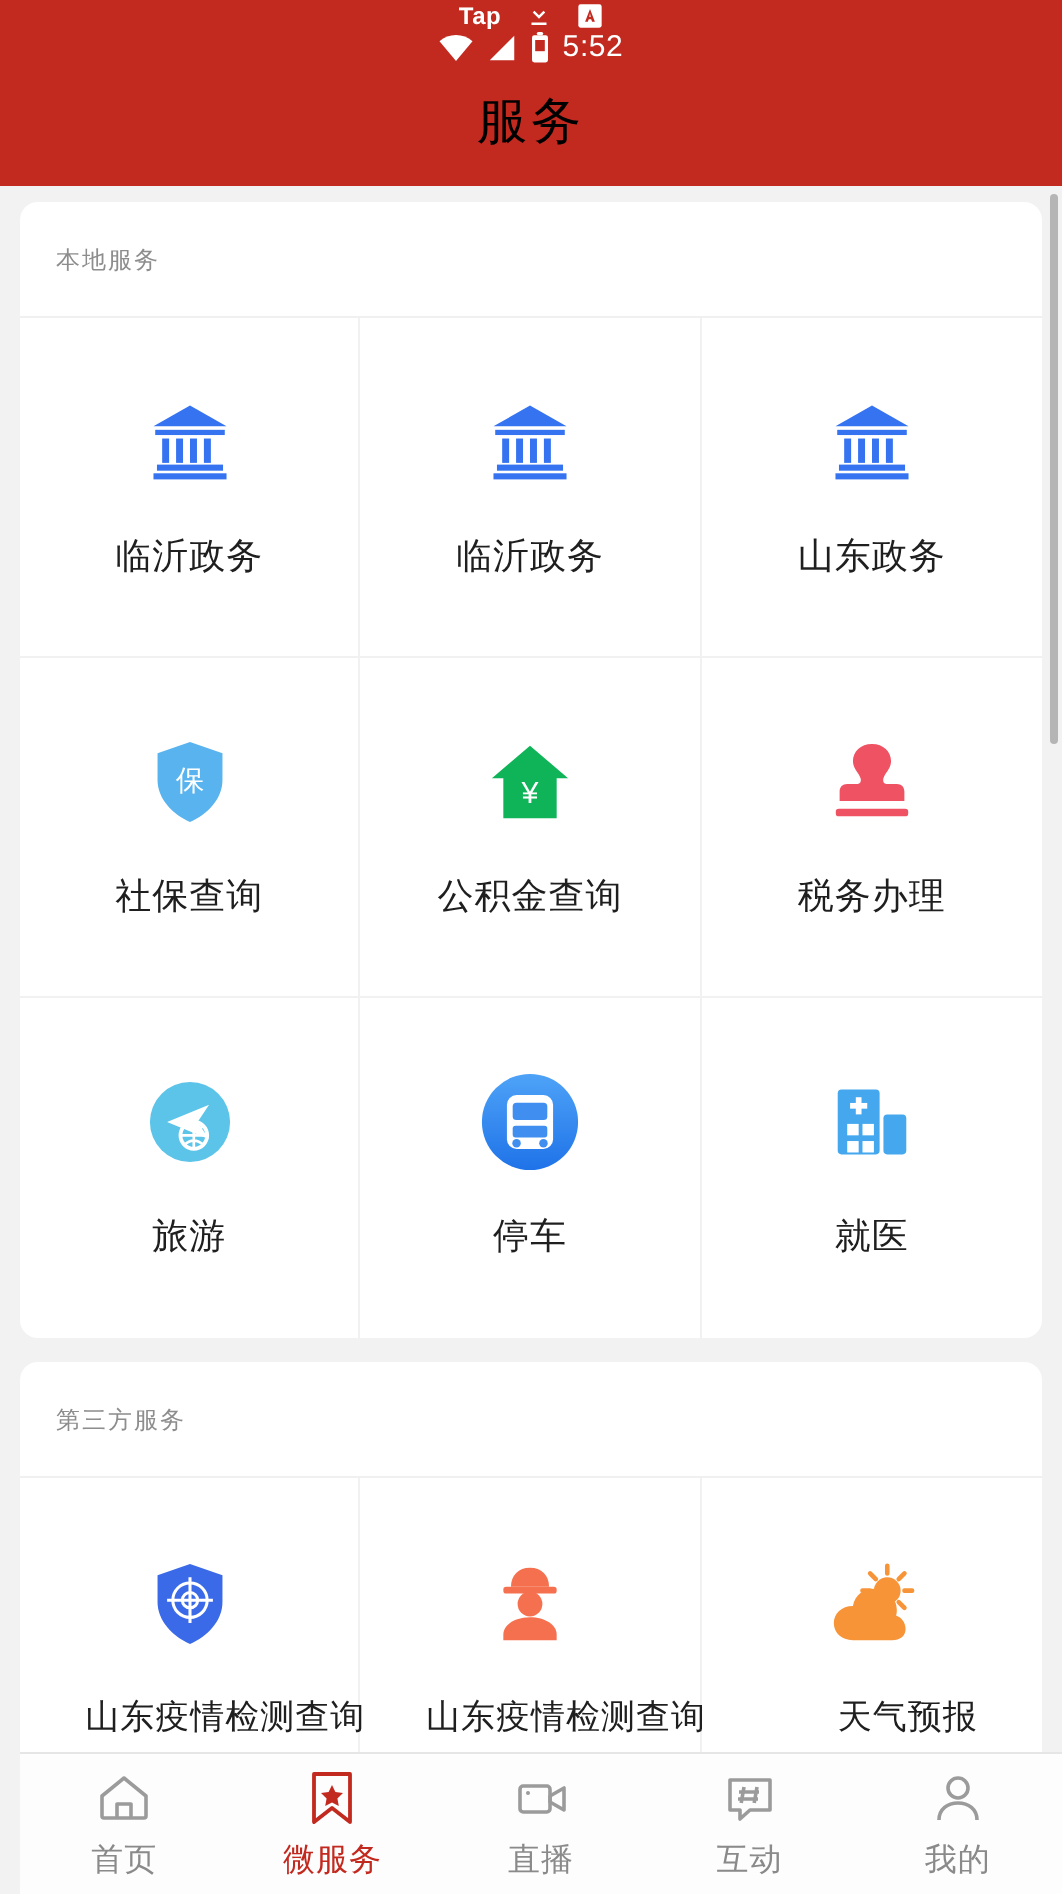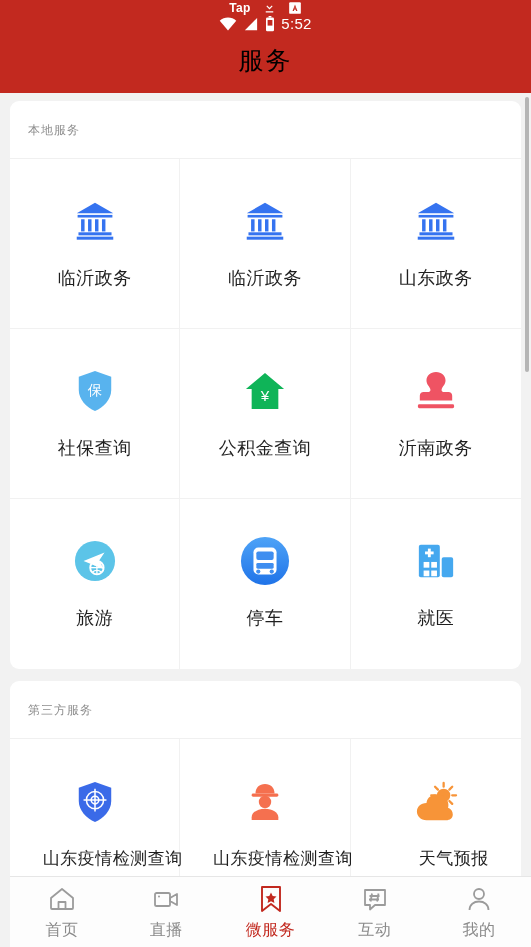--- a/index.html
+++ b/index.html
@@ -200,21 +200,21 @@
           <span class="lbl">公积金查询</span>
         </div>
 
         <div class="cell">
           <span class="ico">
             <svg width="40" height="42" viewBox="0 0 42 44" fill="#ef5363">
               <path d="M21 2c-6 0-10 4-10 9 0 4 3 6 4 9 .4 1.4 0 3-1.5 3H8c-2.5 0-4 1.6-4 4v5h34v-5c0-2.4-1.5-4-4-4h-5.5c-1.5 0-1.9-1.6-1.5-3 1-3 4-5 4-9 0-5-4-9-10-9z"></path>
               <rect x="2" y="36" width="38" height="4" rx="1.5"></rect>
             </svg>
           </span>
-          <span class="lbl">沂南政务</span>
+          <span class="lbl">税务办理</span>
         </div>
 
         <div class="cell">
           <span class="ico">
             <svg width="42" height="42" viewBox="0 0 44 44">
               <circle cx="22" cy="22" r="21" fill="#5cc4e8"></circle>
               <path d="M10 22l22-9-6 9 6 9-22-9z" fill="#ffffff"></path>
               <circle cx="24" cy="29" r="7" fill="none" stroke="#ffffff" stroke-width="2"></circle>
               <path d="M17 29h14M24 22v14M19 24c3 3 7 3 10 0M19 34c3-3 7-3 10 0" stroke="#ffffff" stroke-width="1.4" fill="none"></path>
             </svg>
@@ -314,41 +314,41 @@
     <div class="tab">
       <span class="ticon">
         <svg width="28" height="28" viewBox="0 0 28 28" fill="none" stroke="#9b9b9b" stroke-width="1.8" stroke-linejoin="round">
           <path d="M3 13L14 4l11 9v10a1 1 0 0 1-1 1H4a1 1 0 0 1-1-1V13z"></path>
           <path d="M10.5 24v-7h7v7"></path>
         </svg>
       </span>
       <span class="tlbl">首页</span>
     </div>
 
+    <div class="tab active">
+      <span class="ticon">
+        <svg width="28" height="30" viewBox="0 0 28 30" fill="none" stroke="#c2291f" stroke-width="1.9" stroke-linejoin="round">
+          <path d="M5 3h18v24l-9-7-9 7V3z"></path>
+          <path d="M14 8.5l1.7 3.5 3.8.5-2.8 2.7.7 3.8-3.4-1.8-3.4 1.8.7-3.8L8.5 12.5l3.8-.5L14 8.5z" fill="#c2291f" stroke="none"></path>
+        </svg>
+      </span>
+      <span class="tlbl">微服务</span>
+    </div>
+
     <div class="tab">
       <span class="ticon">
         <svg width="28" height="28" viewBox="0 0 28 28" fill="none" stroke="#9b9b9b" stroke-width="1.8" stroke-linejoin="round">
           <rect x="3" y="8" width="15" height="13" rx="1.6"></rect>
           <path d="M18 13l7-4v11l-7-4z"></path>
           <circle cx="7" cy="11.5" r="1" fill="#9b9b9b" stroke="none"></circle>
         </svg>
       </span>
       <span class="tlbl">直播</span>
     </div>
 
-    <div class="tab active">
-      <span class="ticon">
-        <svg width="28" height="30" viewBox="0 0 28 30" fill="none" stroke="#c2291f" stroke-width="1.9" stroke-linejoin="round">
-          <path d="M5 3h18v24l-9-7-9 7V3z"></path>
-          <path d="M14 8.5l1.7 3.5 3.8.5-2.8 2.7.7 3.8-3.4-1.8-3.4 1.8.7-3.8L8.5 12.5l3.8-.5L14 8.5z" fill="#c2291f" stroke="none"></path>
-        </svg>
-      </span>
-      <span class="tlbl">微服务</span>
-    </div>
-
     <div class="tab">
       <span class="ticon">
         <svg width="28" height="28" viewBox="0 0 28 28" fill="none" stroke="#9b9b9b" stroke-width="1.8" stroke-linejoin="round">
           <path d="M4 5h20v15H14l-5 4.5V20H4V5z"></path>
           <path d="M11 8.5l-1.4 8M17.5 8.5l-1.4 8M8.5 11h10M8 14.5h10"></path>
         </svg>
       </span>
       <span class="tlbl">互动</span>
     </div>
 

